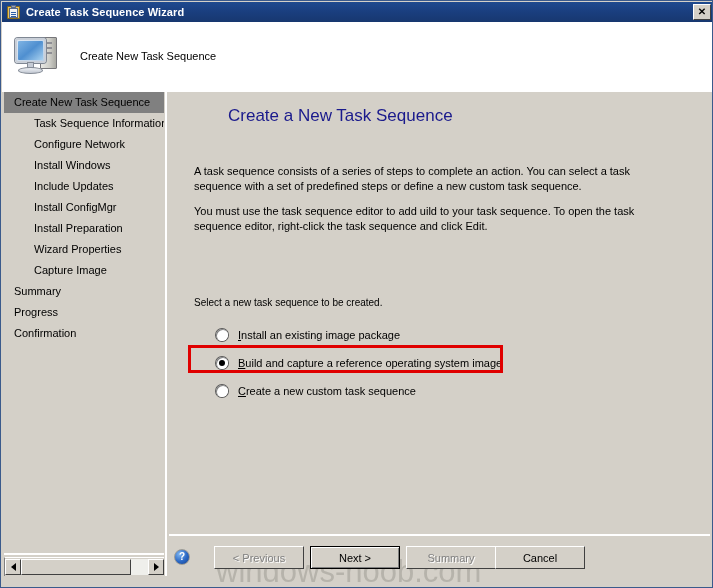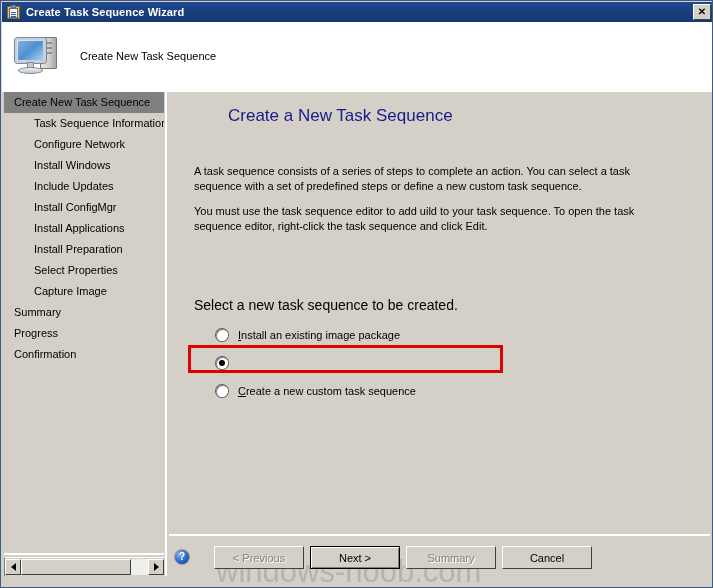--- a/index.html
+++ b/index.html
@@ -278,21 +278,21 @@
     width: 480px;
     font-size: 11px;
     color: #000000;
     line-height: 15px;
   }
   #para-1 { top: 72px; }
   #para-2 { top: 112px; }
   #select-label {
     position: absolute;
     left: 25px; top: 205px;
-    font-size: 14px;
+    font-size: 10px;
     color: #000000;
   }
 
   .radio-row {
     position: absolute;
     left: 32px;
     height: 18px;
     display: flex;
     align-items: center;
     cursor: default;
@@ -396,21 +396,21 @@
     color: #808080;
     text-shadow: 1px 1px 0 #ffffff;
   }
   .btn.default {
     border: 1px solid #000000;
     box-shadow: inset 1px 1px 0 0 #ffffff, inset -1px -1px 0 0 #808080;
   }
   #btn-previous { left: 45px; }
   #btn-next     { left: 141px; }
   #btn-summary  { left: 237px; }
-  #btn-cancel   { left: 333px; }
+  #btn-cancel   { left: 326px; }
 
   
   .sep {
     position: absolute;
     background: #ffffff;
   }
   #sep-sidebar-v {
     left: 164px; top: 91px;
     width: 2px; height: 484px;
   }
@@ -463,23 +463,22 @@
   </div>
   <div class="sep" id="sep-header-h"></div>
 
   <div id="sidebar">
       <div class="nav-item selected"><span>Create New Task Sequence</span></div>
       <div class="nav-item sub"><span>Task Sequence Information</span></div>
       <div class="nav-item sub"><span>Configure Network</span></div>
       <div class="nav-item sub"><span>Install Windows</span></div>
       <div class="nav-item sub"><span>Include Updates</span></div>
       <div class="nav-item sub"><span>Install ConfigMgr</span></div>
-      <div class="nav-item sub"><span>Install Applications</span></div>
       <div class="nav-item sub"><span>Install Preparation</span></div>
-      <div class="nav-item sub"><span>Select Properties</span></div>
+      <div class="nav-item sub"><span>Wizard Properties</span></div>
       <div class="nav-item sub"><span>Capture Image</span></div>
       <div class="nav-item"><span>Summary</span></div>
       <div class="nav-item"><span>Progress</span></div>
       <div class="nav-item"><span>Confirmation</span></div>
     </div>
   <div class="sep" id="sep-sidebar-v"></div>
   <div class="sep" id="sep-sidebar-h"></div>
 
   <div id="sidebar-scroll">
     <div class="sb-arrow">
@@ -499,20 +498,21 @@
     <div class="para" id="para-2">You must use the task sequence editor to add uild to your task sequence. To open the task sequence editor, right-click the task sequence and click Edit.</div>
     <div id="select-label">Select a new task sequence to be created.</div>
 
     <div class="radio-row" id="radio-row-0">
       <div class="radio-dot"></div>
       <div class="radio-label"><span class="ak">I</span><span>nstall an existing image package</span></div>
     </div>
 
     <div class="radio-row" id="radio-row-1">
       <div class="radio-dot checked"></div>
+      <div class="radio-label"><span class="ak">B</span><span>uild and capture a reference operating system image</span></div>
     </div>
 
     <div class="radio-row" id="radio-row-2">
       <div class="radio-dot"></div>
       <div class="radio-label"><span class="ak">C</span><span>reate a new custom task sequence</span></div>
     </div>
 
     <div id="highlight-box" style="top: 253px; border-color: rgb(224, 0, 0);"></div>
   </div>
 

